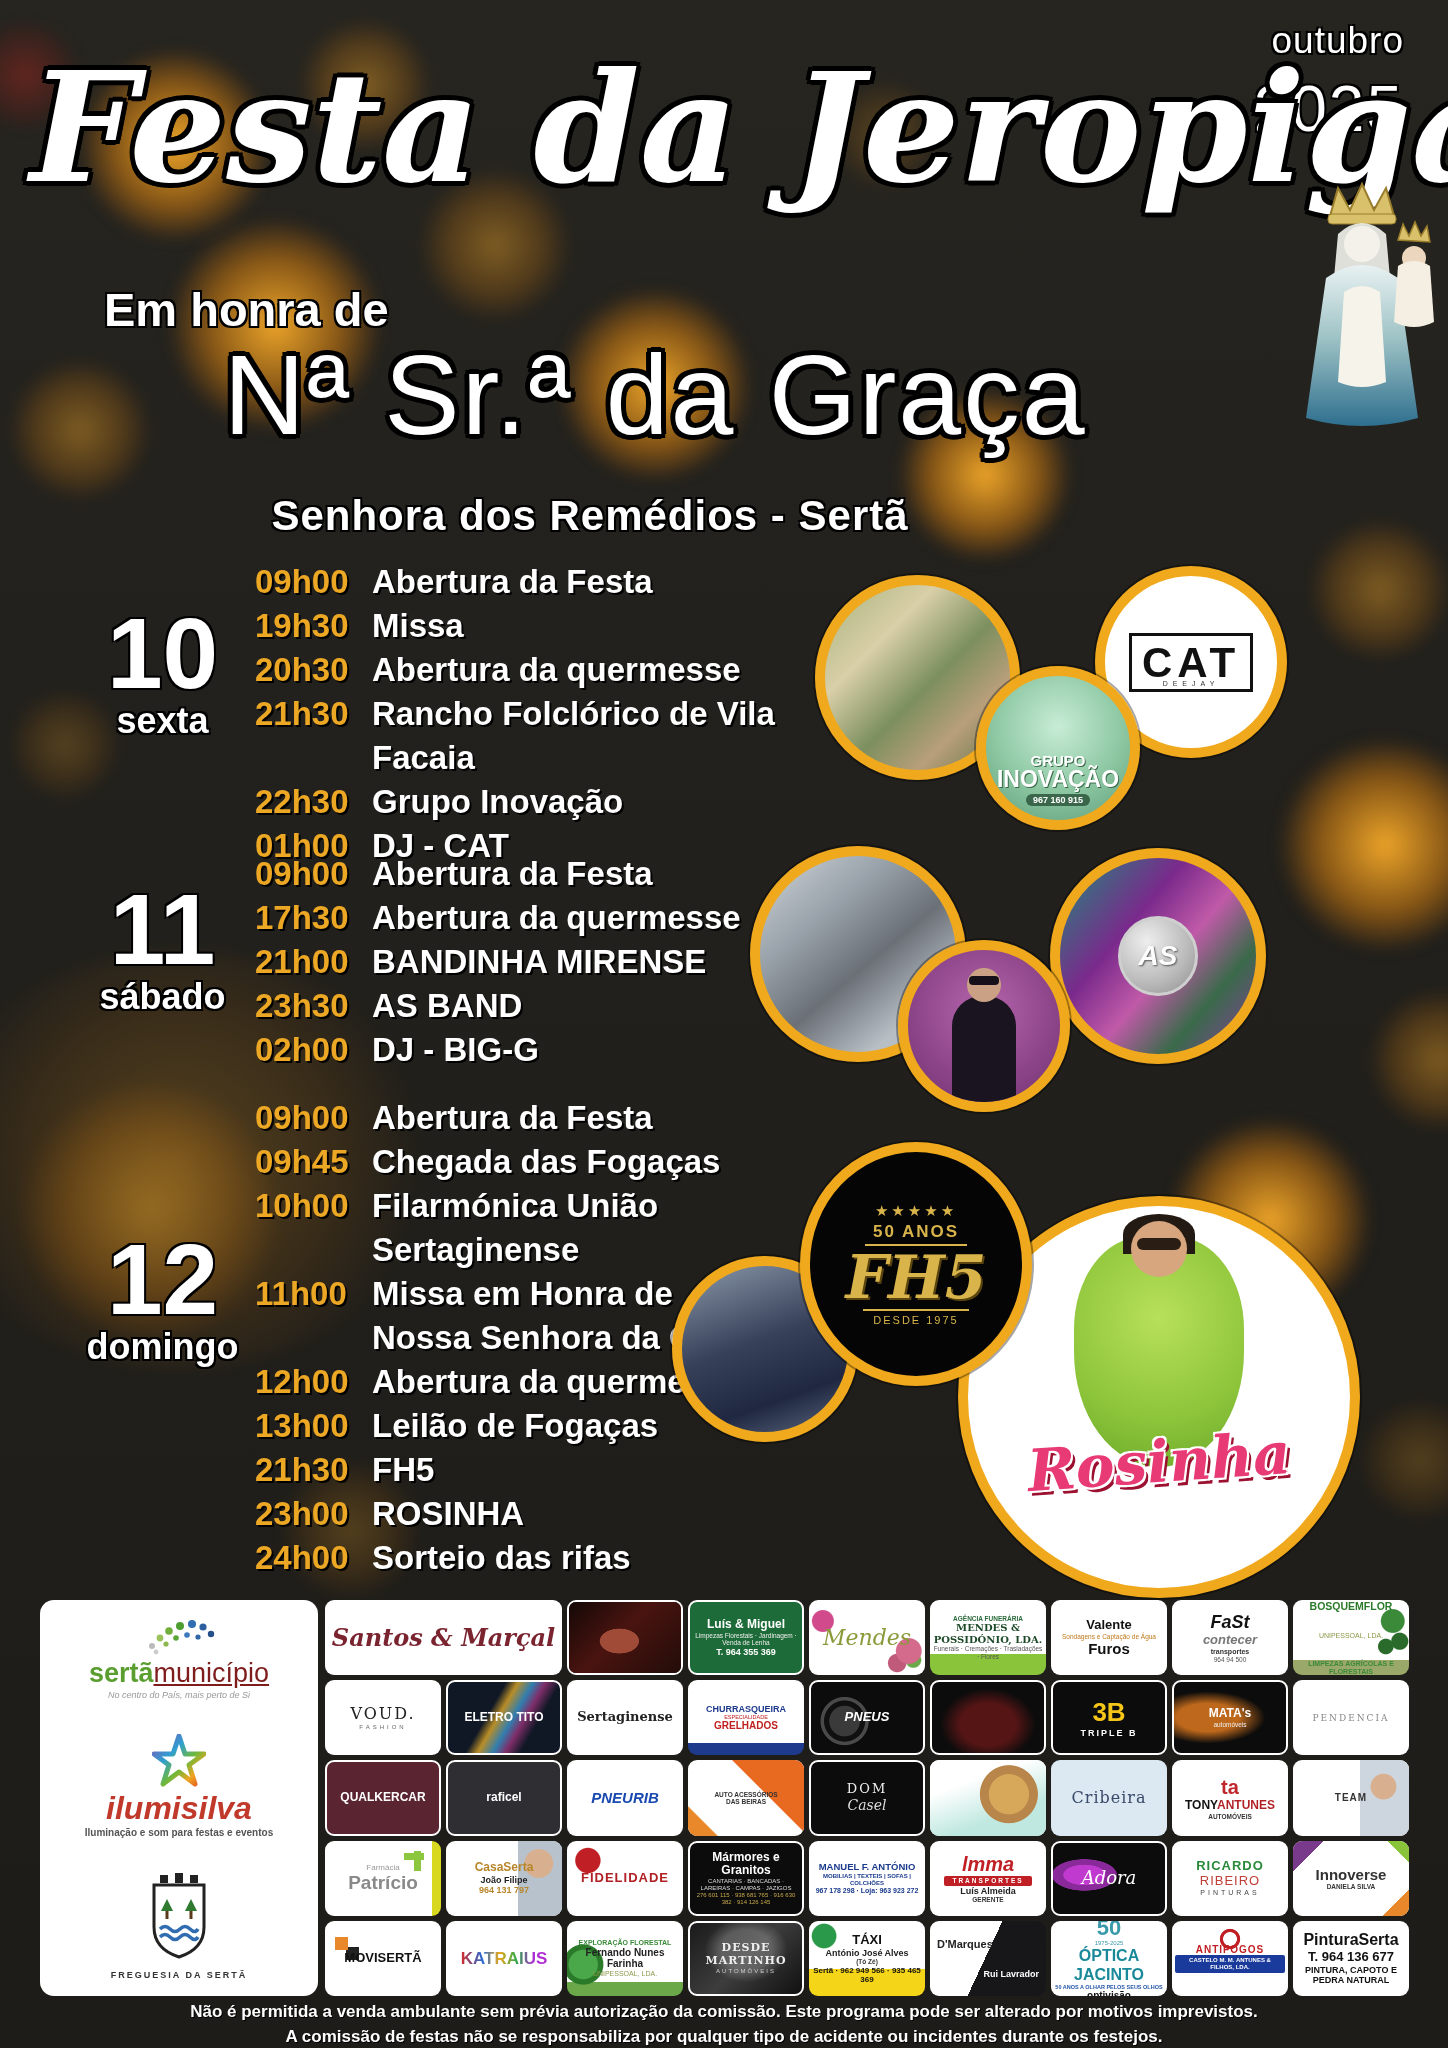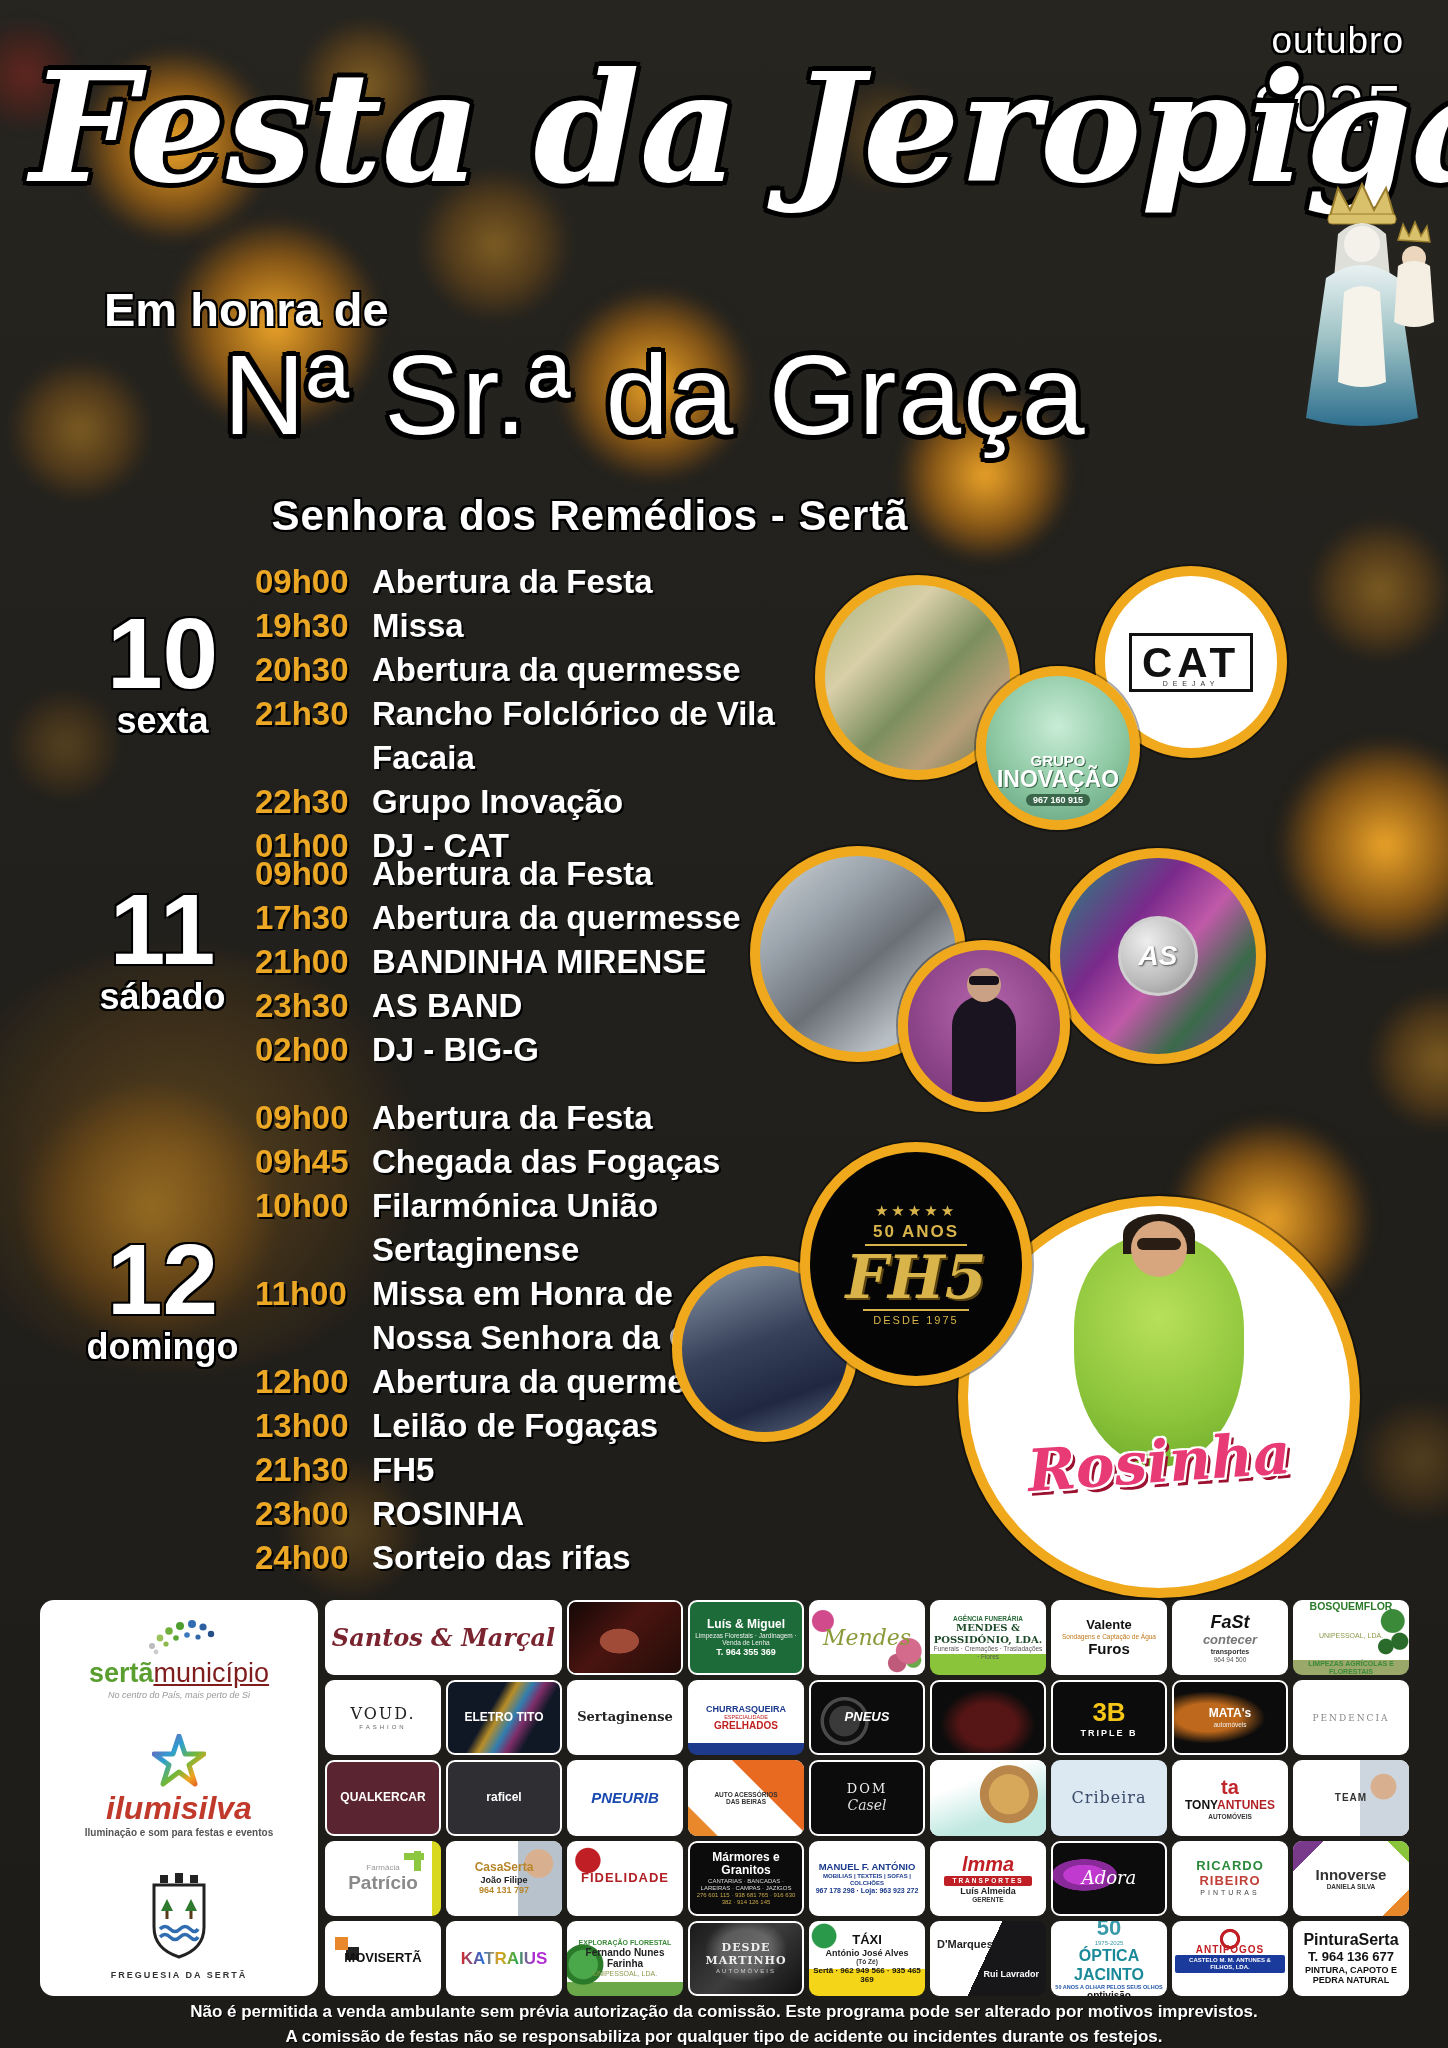--- a/index.html
+++ b/index.html
@@ -138,21 +138,21 @@
   .fid{font-size:13px;font-weight:800;color:#b02025;letter-spacing:1px;}
   .tiny-gold{font-size:6px;color:#c8a84a;}
   .tiny-w{font-size:6px;color:#ddd;}
   .main-blue{font-size:9.5px;font-weight:800;color:#1a3a8c;}
   .tiny-blue{font-size:6px;font-weight:700;color:#1a3a8c;}
   .phone-blue{font-size:7px;font-weight:800;color:#1a3a8c;}
   .lmma{font-size:20px;font-weight:900;font-style:italic;color:#c02025;line-height:.85;}
   .lmma-sub{font-size:6.5px;font-weight:800;color:#fff;background:#c02025;padding:1px 8px;border-radius:2px;letter-spacing:2px;}
   .script-w2{font-family:"DejaVu Serif",serif;font-style:italic;font-size:18px;color:#fff;}
   .ric-green{font-size:13px;font-weight:800;color:#2a8a3a;letter-spacing:1px;line-height:.9;}
-  .ric-red{font-size:13px;font-weight:700;color:#c04038;letter-spacing:1px;line-height:.9;}
+  .ric-red{font-size:13px;font-weight:400;color:#c04038;letter-spacing:1px;line-height:.9;}
   .tiny-sp2{font-size:7px;color:#444;letter-spacing:3px;}
   .main-k3{font-size:15px;font-weight:800;color:#333;}
   .kat{font-size:17px;font-weight:900;background:linear-gradient(90deg,#d42a2a,#2a6ad4 25%,#e8a818 45%,#2aa84a 65%,#b02ad4 85%);-webkit-background-clip:text;background-clip:text;color:transparent;}
   .main-k4{font-size:10px;font-weight:800;color:#222;}
   .serif-w2{font-family:"DejaVu Serif",serif;font-size:11px;font-weight:700;color:#eee;letter-spacing:1px;}
   .tiny-wsp{font-size:6px;color:#ccc;letter-spacing:2px;}
   .taxi-band{font-size:8px;font-weight:800;color:#111;}
   .dm{font-size:11px;font-weight:700;color:#222;align-self:flex-start;margin-left:4px;}
   .dm-white{font-size:9px;font-weight:700;color:#fff;align-self:flex-end;margin-right:4px;margin-top:18px;}
   .fifty{font-size:22px;font-weight:800;color:#3a9aaa;line-height:.9;}

